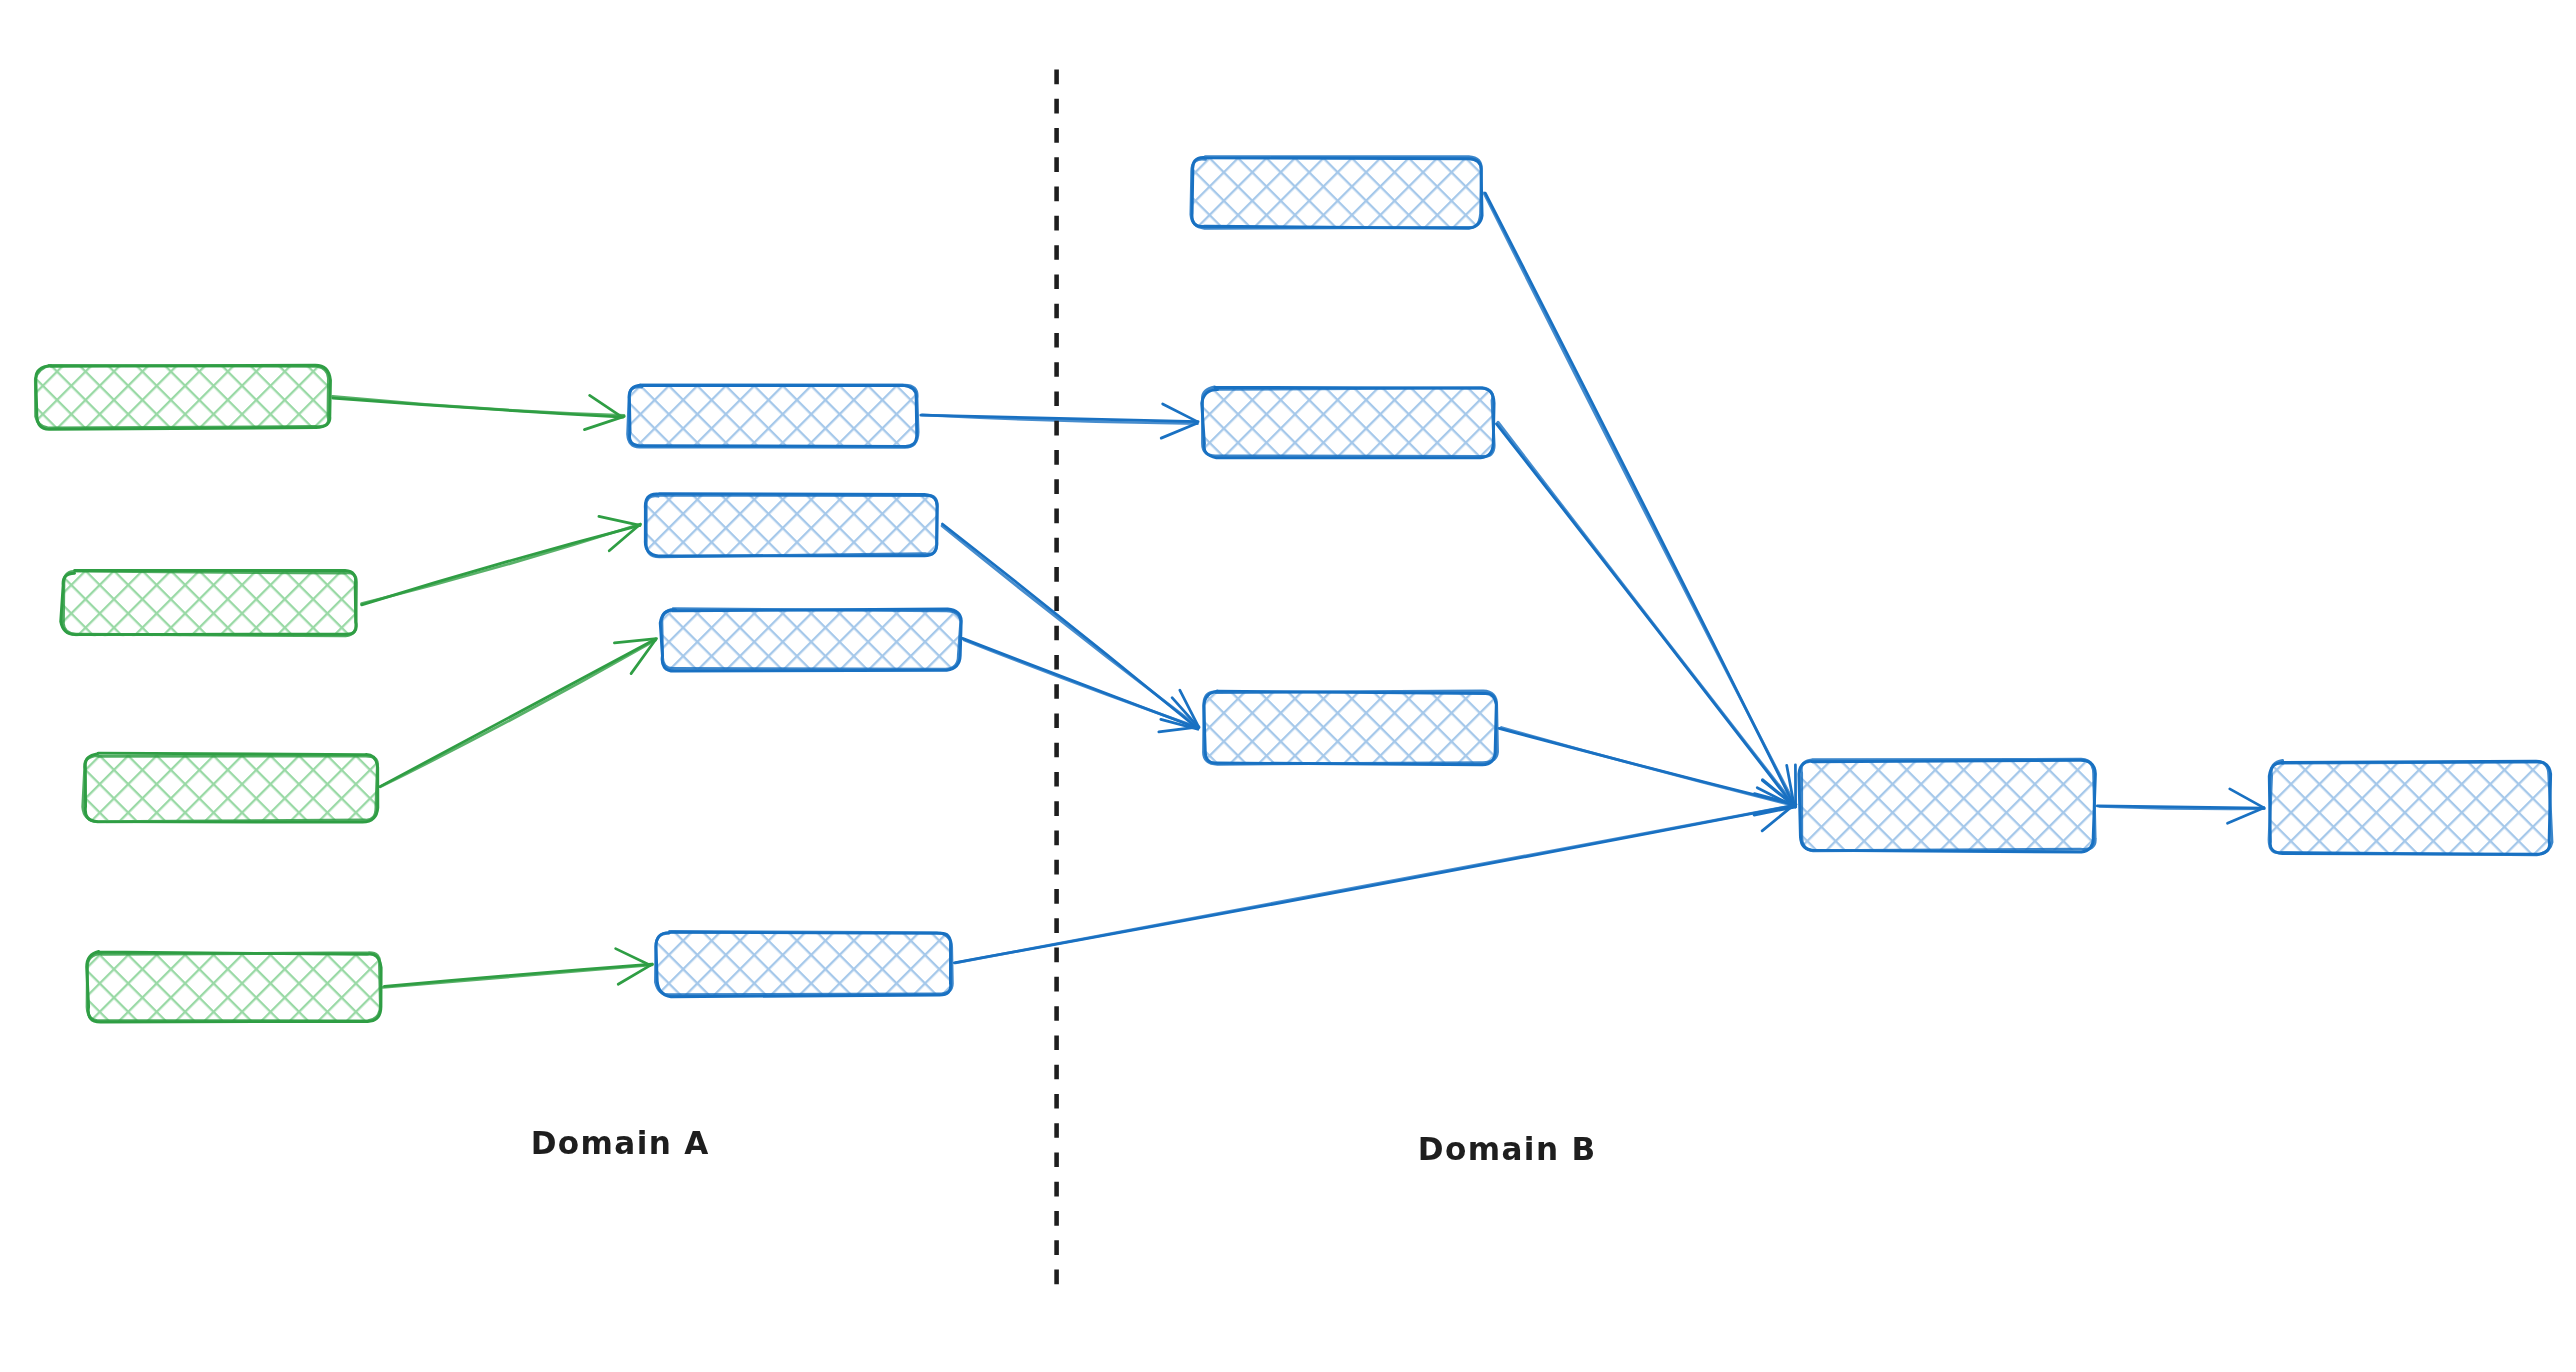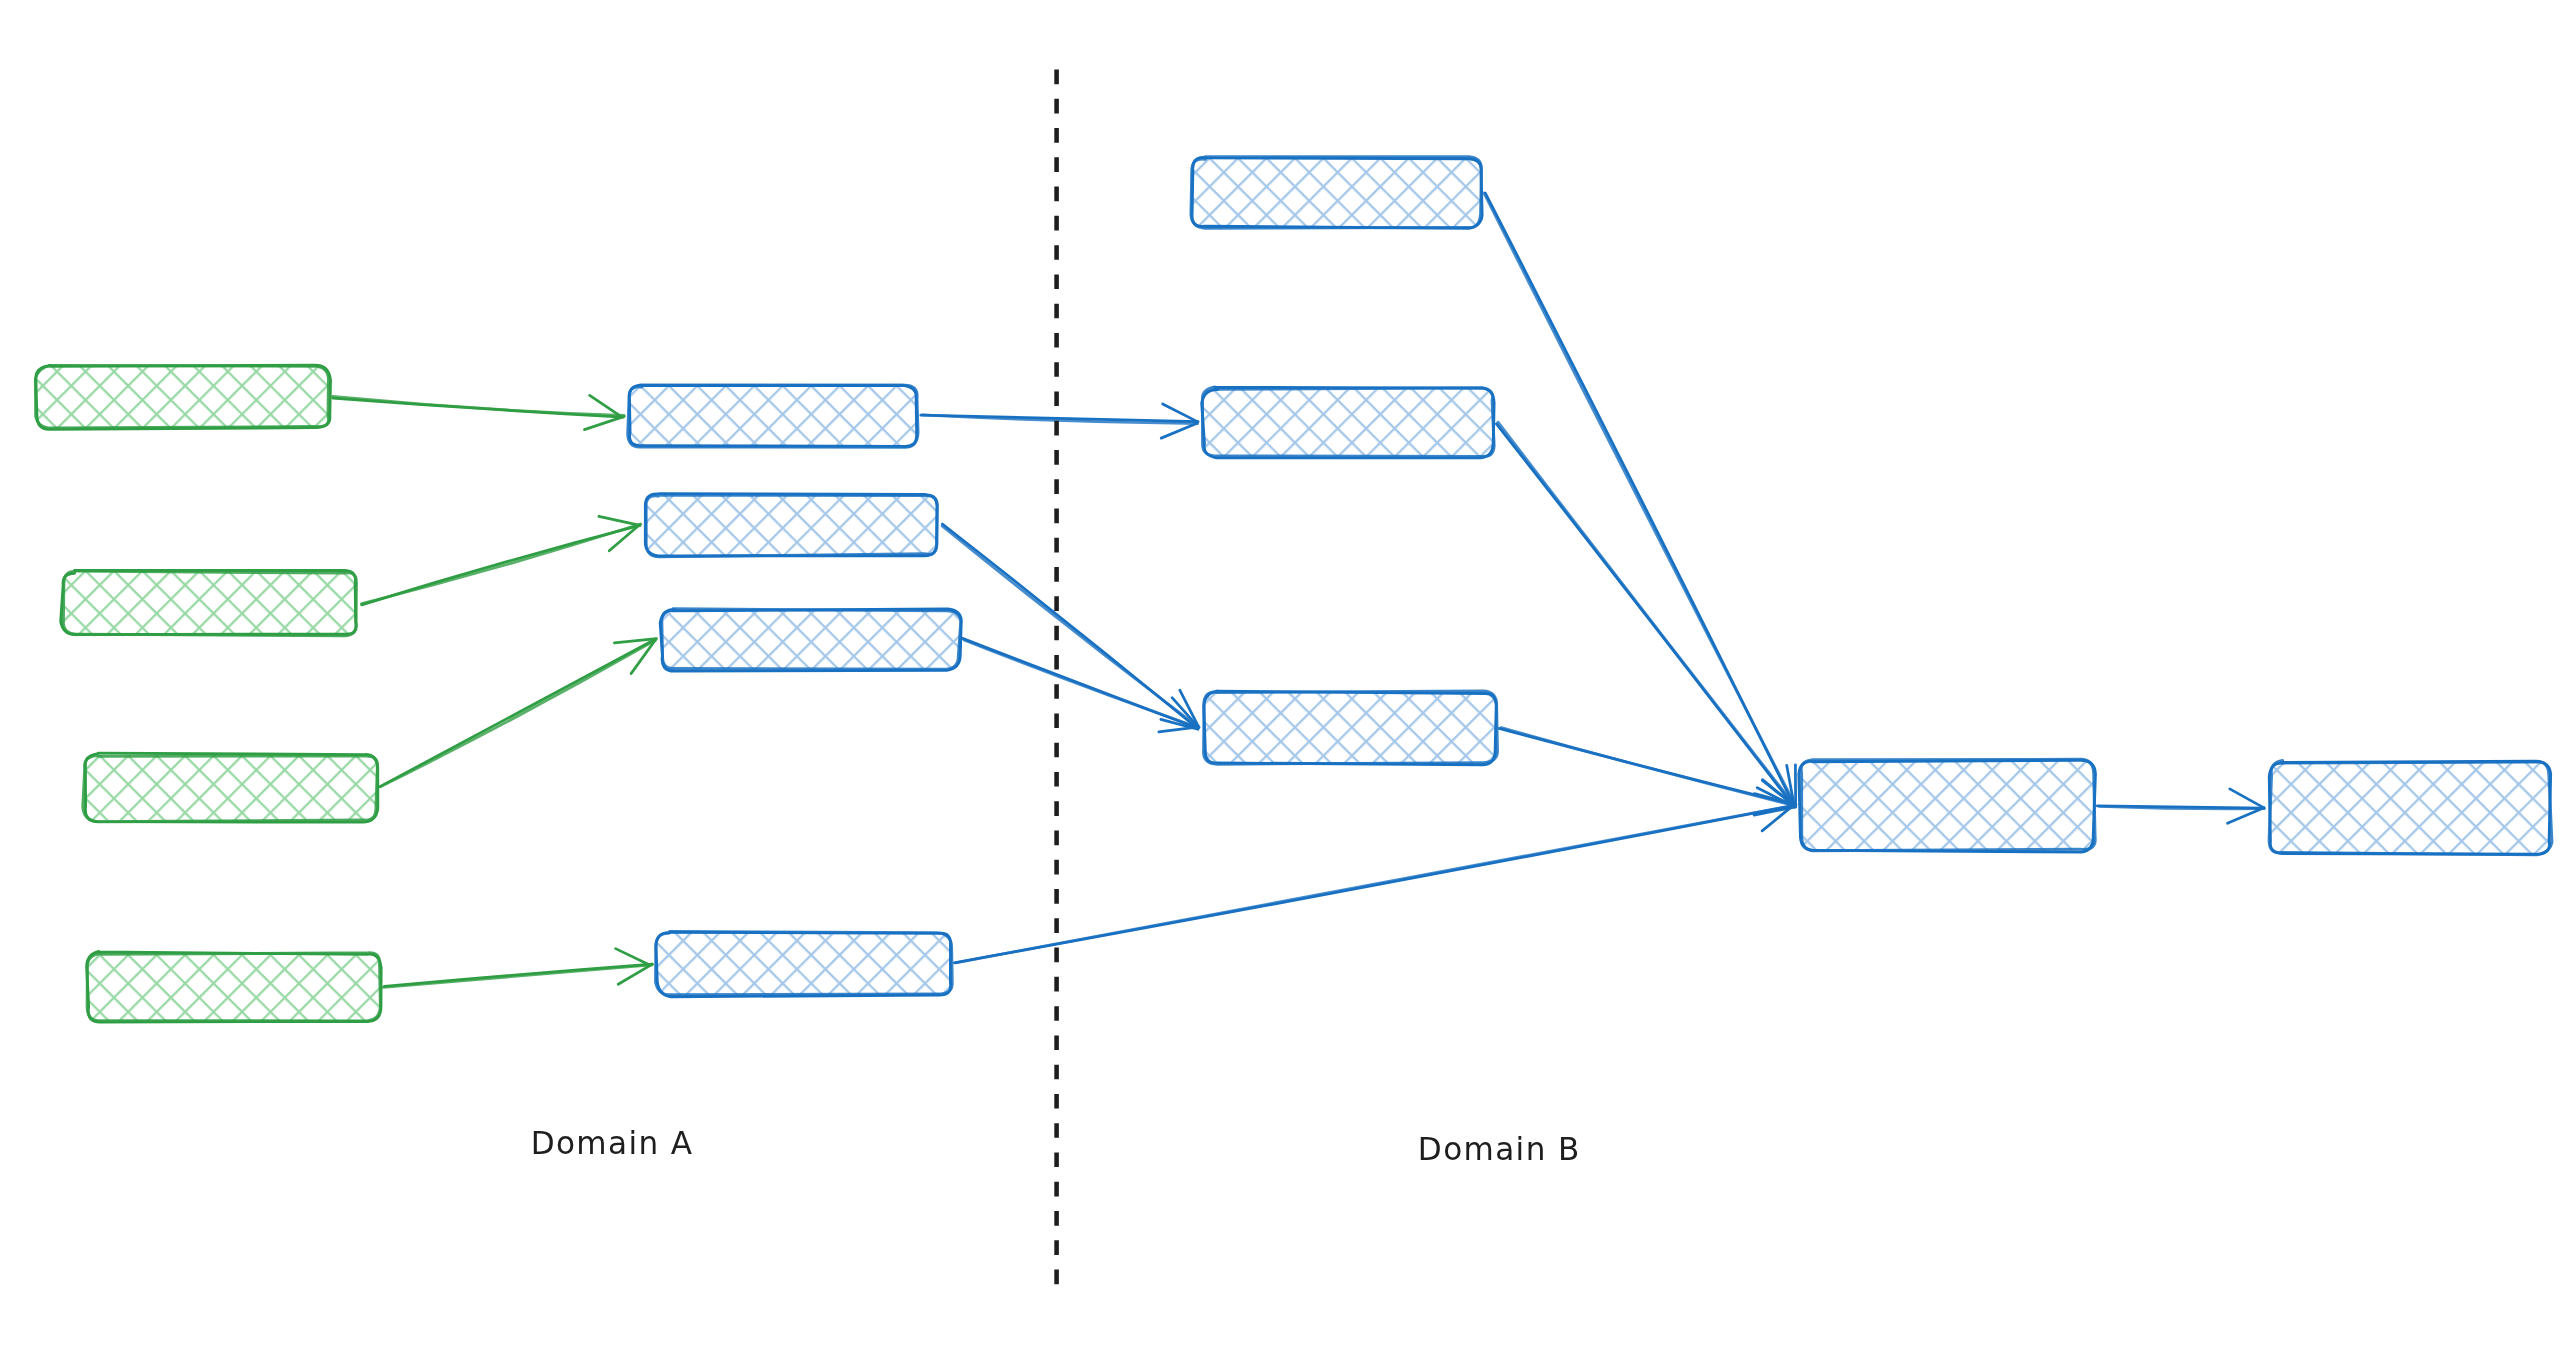--- a/index.html
+++ b/index.html
@@ -11,20 +11,21 @@
     width: 2576px;
     height: 1372px;
     overflow: hidden;
     font-family: "DejaVu Sans", sans-serif;
   }
   #canvas-root {
     position: relative;
     width: 2576px;
     height: 1372px;
     background: #ffffff;
+    font-weight: bold;
   }
   #diagram-svg {
     position: absolute;
     left: 0;
     top: 0;
     width: 2576px;
     height: 1372px;
     display: block;
   }
   .node-label-text {

